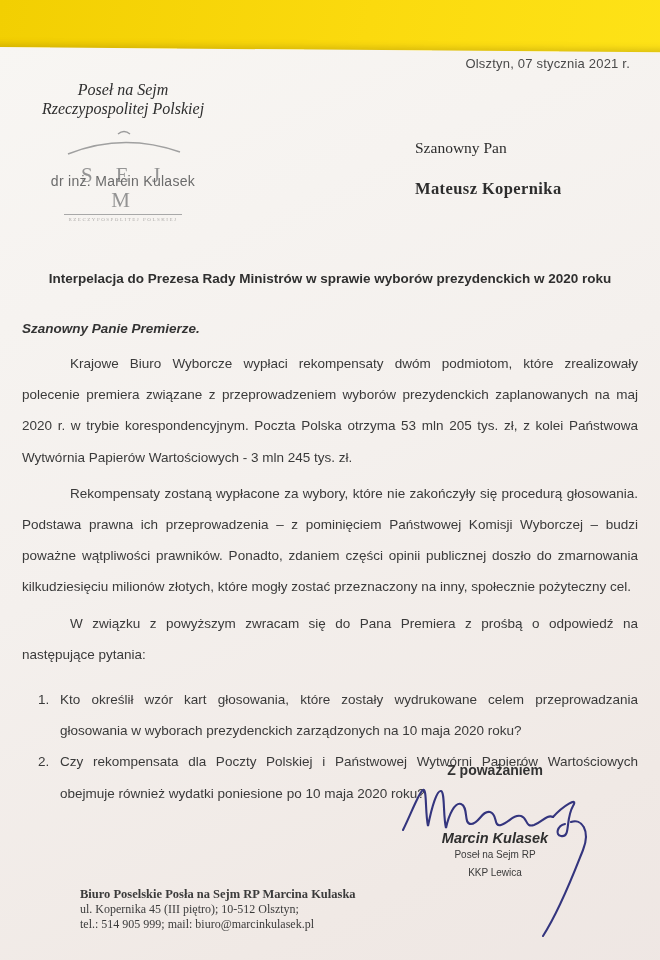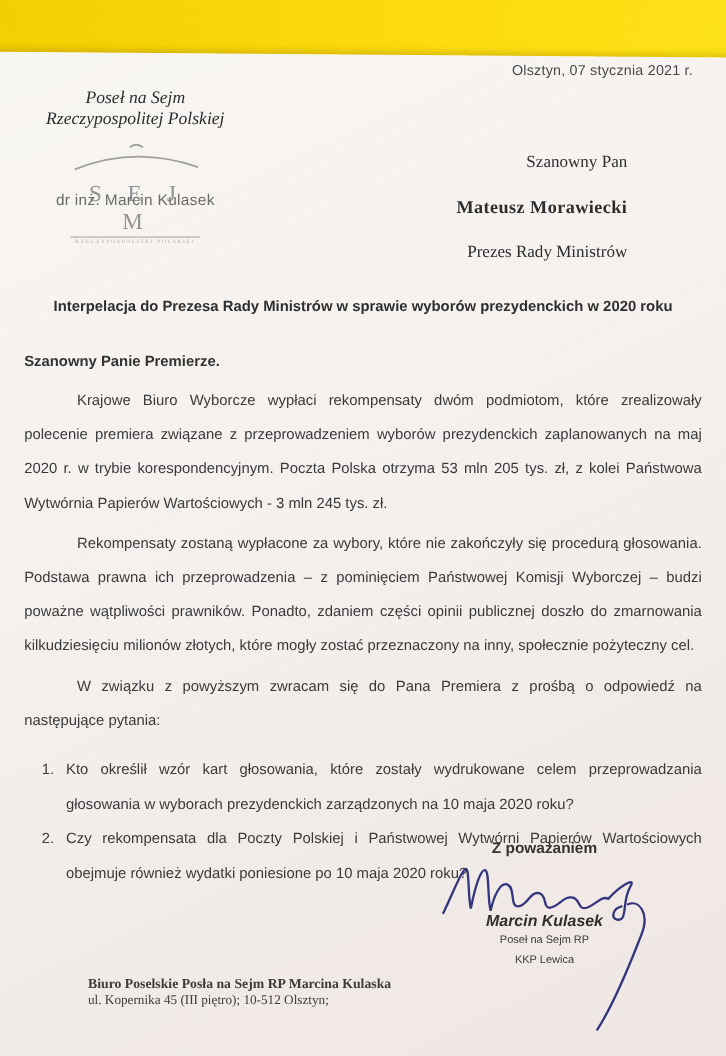--- a/index.html
+++ b/index.html
@@ -21,26 +21,26 @@
   .date-line{top:56px;left:16px;right:30px;text-align:right;font-size:13px;color:#4a4a4a;letter-spacing:.2px;}
 
   .letterhead{top:80px;left:28px;width:190px;text-align:center;font-family:"Liberation Serif",serif;color:#2e2e2e;}
   .letterhead .lh-line{font-size:16px;line-height:19px;font-style:italic;}
   .sejm-logo{margin:10px auto 2px;width:130px;color:#9a9a9a;}
   .sejm-word{font-family:"Liberation Serif",serif;font-size:21px;letter-spacing:9px;color:#949494;margin:1px 0 0 4px;}
   .sejm-rule{height:1px;background:#a8a8a8;margin:1px 6px 2px;}
   .sejm-sub{font-size:5px;letter-spacing:1.5px;color:#b0aeac;}
   .member-name{top:173px;left:28px;width:190px;text-align:center;font-size:14px;color:#6b6b6b;letter-spacing:.3px;}
 
-  .addressee{top:139px;left:415px;font-family:"Liberation Serif",serif;color:#2d2d2d;font-size:15.5px;text-align:right;}
+  .addressee{top:139px;left:415px;font-family:"Liberation Serif",serif;color:#2d2d2d;font-size:15.5px;}
   .addr-name{margin-top:22px;font-weight:bold;font-size:16.5px;letter-spacing:.4px;}
   .addr-title{margin-top:22px;}
 
   .subject{top:271px;left:30px;right:30px;text-align:center;font-weight:bold;font-size:13.5px;color:#2f2f2f;}
-  .greeting{top:321px;left:22px;font-weight:bold;font-size:13.5px;color:#333;}
+  .greeting{top:321px;left:22px;font-weight:bold;font-style:italic;font-size:13.5px;color:#333;}
 
   .body-text{top:348px;left:22px;width:616px;font-size:13.5px;line-height:31.2px;text-align:justify;color:#3a3a3a;}
   .body-text p{margin:0 0 5px 0;text-indent:48px;}
   .q-list{margin-top:14px;}
   .q-item{display:flex;align-items:flex-start;}
   .q-num{width:22px;flex:0 0 22px;margin-left:16px;}
   .q-text{flex:1;text-align:justify;}
 
   .closing{top:762px;left:400px;width:190px;text-align:center;}
   .valediction{font-weight:bold;font-size:14px;color:#333;}
@@ -72,22 +72,21 @@
         </svg>
         <div class="sejm-word">S E J M</div>
         <div class="sejm-rule"></div>
         <div class="sejm-sub">RZECZYPOSPOLITEJ POLSKIEJ</div>
       </div>
     </div>
     <div class="abs member-name">dr inż. Marcin Kulasek</div>
 
     <div class="abs addressee">
       <div>Szanowny Pan</div>
-      <div class="addr-name">Mateusz Morawiecki</div>
-      <div class="addr-title">Prezes Rady Ministrów</div>
+      <div class="addr-name">Mateusz Kopernika</div>
     </div>
 
     <div class="abs subject">Interpelacja do Prezesa Rady Ministrów w sprawie wyborów prezydenckich w 2020 roku</div>
 
     <div class="abs greeting">Szanowny Panie Premierze.</div>
 
     <div class="abs body-text">
       <p>Krajowe Biuro Wyborcze wypłaci rekompensaty dwóm podmiotom, które zrealizowały polecenie premiera związane z przeprowadzeniem wyborów prezydenckich zaplanowanych na maj 2020 r. w trybie korespondencyjnym. Poczta Polska otrzyma 53 mln 205 tys. zł, z kolei Państwowa Wytwórnia Papierów Wartościowych - 3 mln 245 tys. zł.</p>
       <p>Rekompensaty zostaną wypłacone za wybory, które nie zakończyły się procedurą głosowania. Podstawa prawna ich przeprowadzenia – z pominięciem Państwowej Komisji Wyborczej – budzi poważne wątpliwości prawników. Ponadto, zdaniem części opinii publicznej doszło do zmarnowania kilkudziesięciu milionów złotych, które mogły zostać przeznaczony na inny, społecznie pożyteczny cel.</p>
       <p>W związku z powyższym zwracam się do Pana Premiera z prośbą o odpowiedź na następujące pytania:</p>
@@ -114,16 +113,17 @@
       <g fill="none" stroke="#34357e" stroke-width="2.1" stroke-linecap="round">
         <path d="M8 52 C16 36 24 14 28 12 C32 10 30 34 33 48 C37 28 42 12 46 13 C50 14 48 38 51 50 C54 36 60 24 66 26 C74 29 68 46 76 46 C84 46 87 32 95 34 C103 36 98 49 106 47 C114 45 118 36 126 38 C133 40 130 50 139 47 C147 44 152 36 158 39"></path>
         <path d="M158 39 C168 28 184 18 178 28 C170 42 176 60 166 58 C160 57 162 48 170 46"></path>
         <path d="M176 44 C186 40 196 52 188 72 C180 92 166 130 148 158"></path>
       </g>
     </svg>
 
     <div class="abs footer">
       <div class="footer-b">Biuro Poselskie Posła na Sejm RP Marcina Kulaska</div>
       <div class="footer-r">ul. Kopernika 45 (III piętro); 10-512 Olsztyn;</div>
+      <div class="footer-r">tel.: 514 905 999; mail: biuro@marcinkulasek.pl</div>
     </div>
 
   </div>
 </div>
 
 </body></html>

